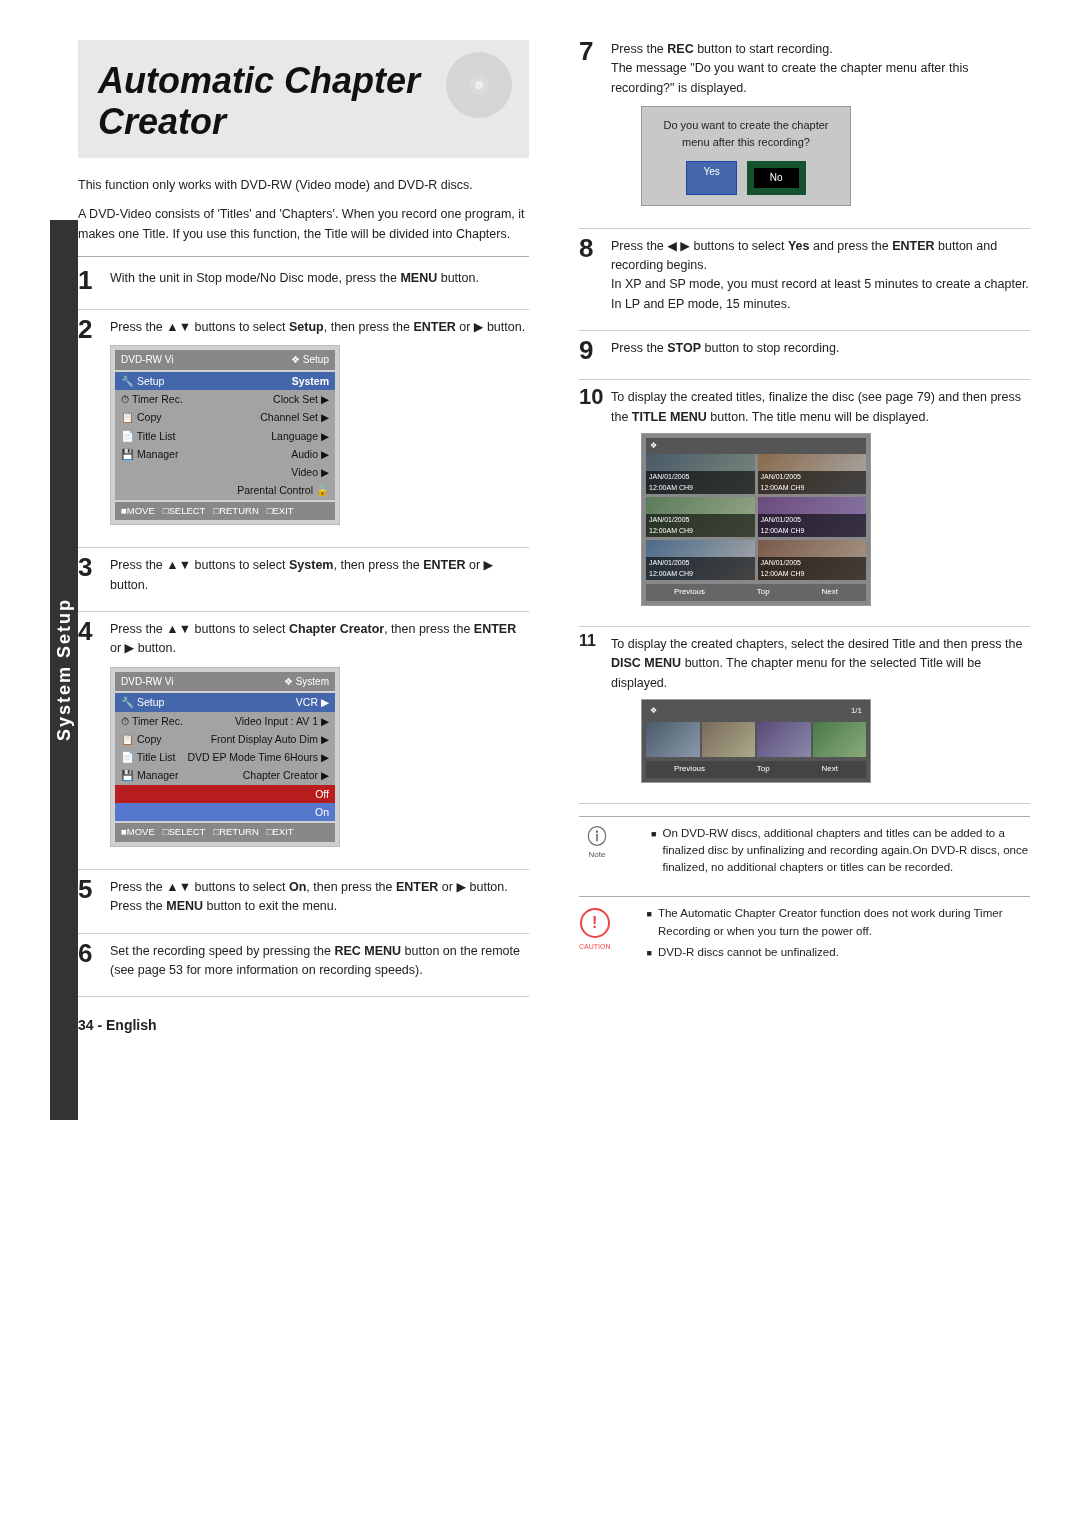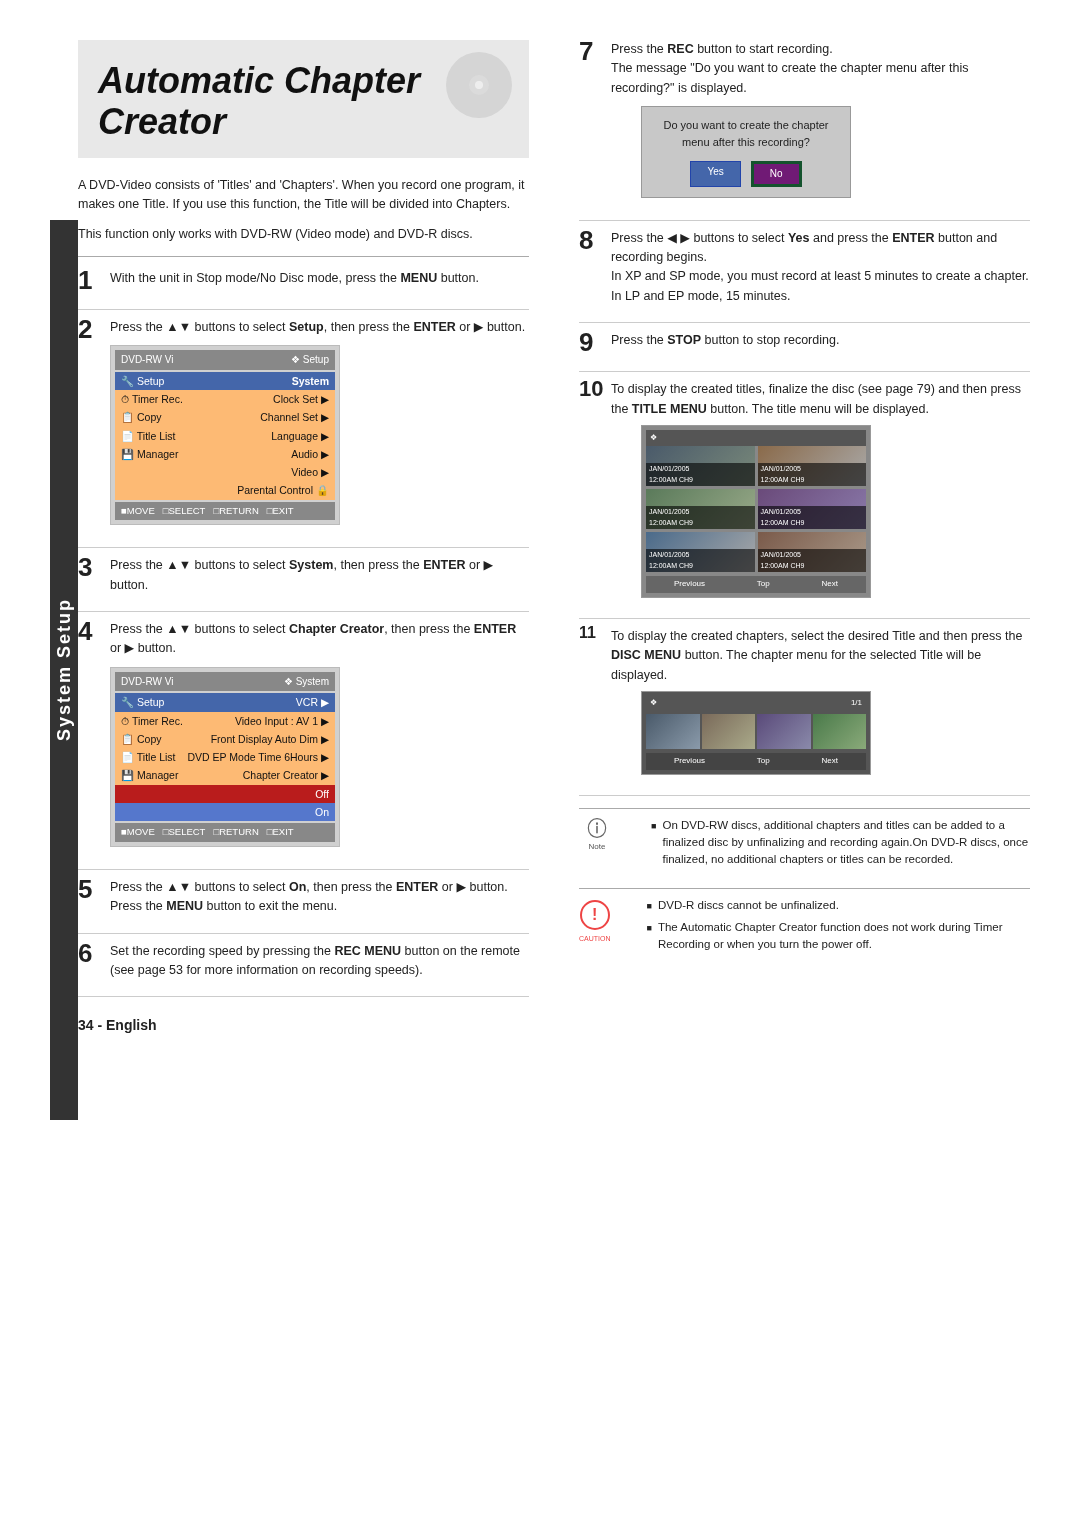--- a/index.html
+++ b/index.html
@@ -147,21 +147,21 @@
       font-size: 10px;
       margin-bottom: 2px;
     }
 
     .menu-row {
       display: flex;
       justify-content: space-between;
       padding: 1px 6px;
       font-size: 10.5px;
       color: #111;
-      background: #fdba74;
+      background: #a3a3a3;
     }
 
     .menu-row.selected {
       background: #4466aa;
       color: #fff;
     }
 
     .menu-row.highlighted {
       background: #5577cc;
       color: #fff;
@@ -225,25 +225,25 @@
     }
 
     .dialog-buttons {
       display: flex;
       gap: 10px;
       justify-content: center;
       margin-top: 10px;
     }
 
     .dialog-btn {
-      background: #701a75;
+      background: #000000;
       color: #fff;
       padding: 2px 16px;
       font-size: 10px;
-      border: 3px solid #14532d;
+      border: 7px solid #14532d;
     }
 
     .dialog-btn.selected {
       background: #4466aa;
       border: 1px solid #2244aa;
     }
 
     
     .title-menu-screenshot {
       border: 1px solid #999;
@@ -414,22 +414,22 @@
 
         <div class="disc-icon">
           <svg viewBox="0 0 70 70" xmlns="http://www.w3.org/2000/svg">
             <circle cx="35" cy="35" r="33" fill="#888" opacity="0.5"></circle>
             <circle cx="35" cy="35" r="10" fill="#ccc" opacity="0.8"></circle>
             <circle cx="35" cy="35" r="4" fill="#fff" opacity="0.9"></circle>
           </svg>
         </div>
       </div>
 
+      <p class="intro-text">This function only works with DVD-RW (Video mode) and DVD-R discs.</p>
       <p class="intro-text">A DVD-Video consists of 'Titles' and 'Chapters'. When you record one program, it makes one Title. If you use this function, the Title will be divided into Chapters.</p>
-      <p class="intro-text">This function only works with DVD-RW (Video mode) and DVD-R discs.</p>
 
       <hr class="divider">
 
       <div class="step">
         <div class="step-number">1</div>
         <div class="step-content">
           With the unit in Stop mode/No Disc mode, press the <b>MENU</b> button.
         </div>
       </div>
       <hr class="step-divider">
@@ -683,24 +683,24 @@
         </div>
       </div>
 
       <div class="note-box" style="border-top: 1px solid #aaa; margin-top:8px; padding-top:8px;">
         <div style="display:flex; flex-direction:column; align-items:center; gap:4px; flex-shrink:0;">
           <div class="caution-icon">!</div>
           <span style="font-size:7px; color:#e44;">CAUTION</span>
         </div>
         <div class="note-text">
           <div class="bullet-item">
+            <span>The Automatic Chapter Creator function does not work during Timer Recording or when you turn the power off.</span>
+          </div>
+          <div class="bullet-item">
             <span>DVD-R discs cannot be unfinalized.</span>
           </div>
-          <div class="bullet-item">
-            <span>The Automatic Chapter Creator function does not work during Timer Recording or when you turn the power off.</span>
-          </div>
         </div>
       </div>
 
     </div>
 
   </div>
 </div>
 
 </body></html>

